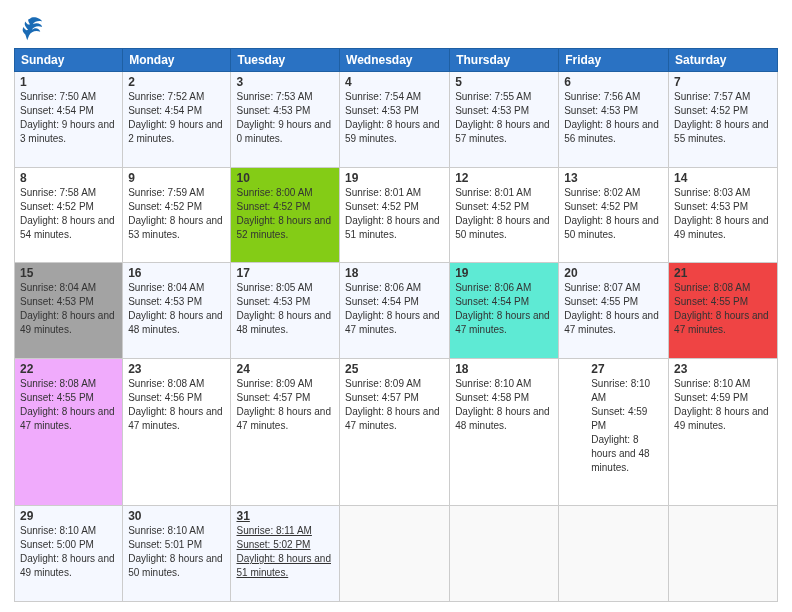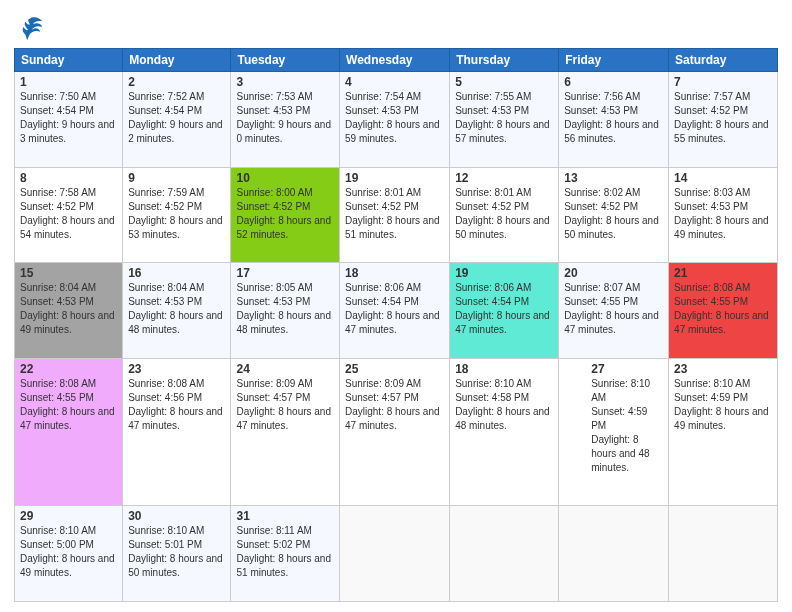--- a/index.html
+++ b/index.html
@@ -265,21 +265,21 @@
         </tr>
         <tr>
           <td style="background: rgb(245, 248, 255);">
           <span class="day-number">29</span>
           <span class="day-info">Sunrise: 8:10 AM<br>Sunset: 5:00 PM<br>Daylight: 8 hours and 49 minutes.</span>
         </td>
           <td style="background: rgb(245, 248, 255);">
           <span class="day-number">30</span>
           <span class="day-info">Sunrise: 8:10 AM<br>Sunset: 5:01 PM<br>Daylight: 8 hours and 50 minutes.</span>
         </td>
-          <td style="background: rgb(245, 248, 255);">
+          <td style="background: rgb(245, 248, 255); text-decoration: underline;">
           <span class="day-number">31</span>
           <span class="day-info">Sunrise: 8:11 AM<br>Sunset: 5:02 PM<br>Daylight: 8 hours and 51 minutes.</span>
         </td>
           <td class="empty-cell"></td>
           <td class="empty-cell"></td>
           <td class="empty-cell"></td>
           <td class="empty-cell"></td>
         </tr>
       </tbody>
   </table>

